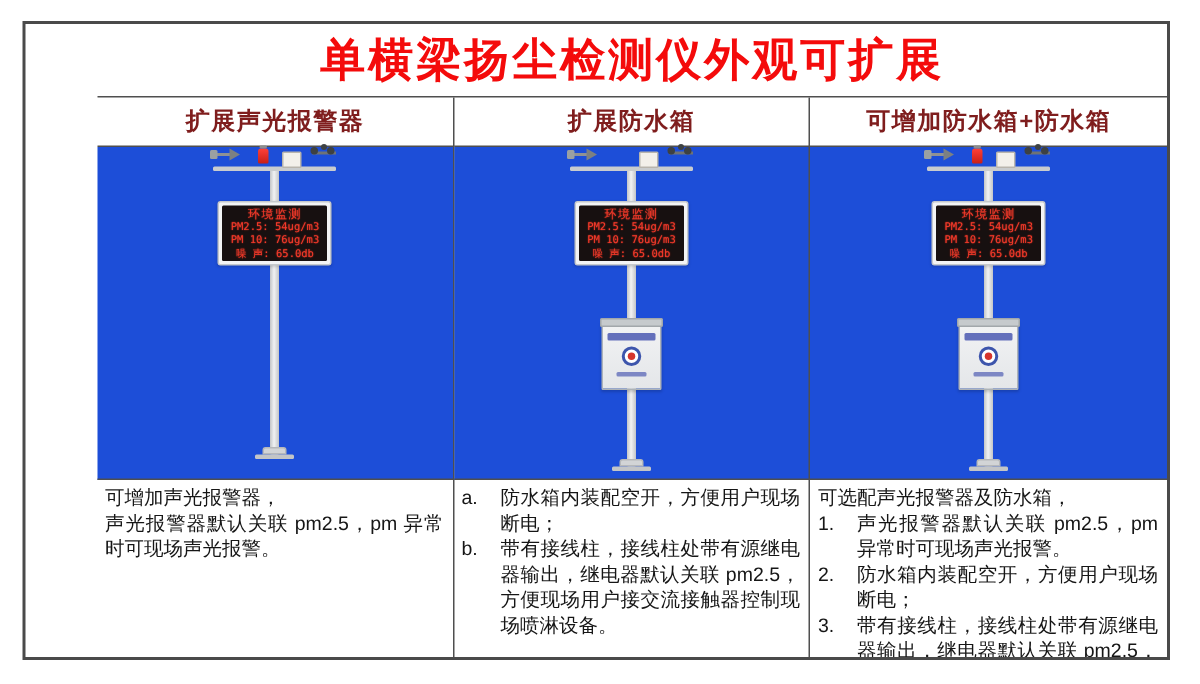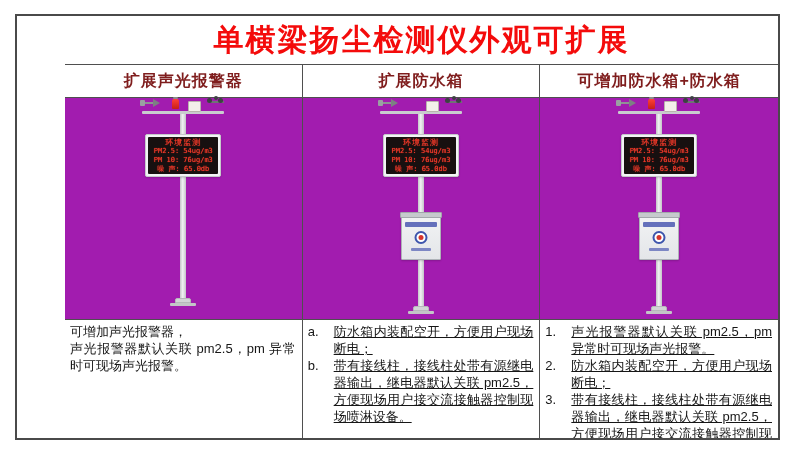--- a/index.html
+++ b/index.html
@@ -24,21 +24,21 @@
     color:#f40b0b;font-size:30px;font-weight:700;letter-spacing:2px;
   }
   .head-cell{
     border-bottom:1.5px solid #4f4f4f;
     display:flex;align-items:center;justify-content:center;
     color:#7f1d1d;font-size:16px;font-weight:600;letter-spacing:1px;
     box-sizing:border-box;
   }
   .img-cell{
     border-bottom:1.5px solid #4f4f4f;
-    position:relative;box-sizing:border-box;background:#a21caf;
+    position:relative;box-sizing:border-box;background:#1d4ed8;
   }
   .note-cell{
     box-sizing:border-box;padding:3px 6px 2px 5px;
     color:#161616;font-size:13px;line-height:17px;overflow:hidden;
   }
   .colsep{border-right:1.5px solid #4f4f4f;}
 
   
   .device{position:absolute;inset:0;}
   .pole{
@@ -89,21 +89,21 @@
   .wbox-text{position:absolute;top:33px;left:9px;right:9px;height:3px;background:#7d87c4;border-radius:1px;}
 
   .base{position:absolute;left:50%;transform:translateX(-50%);width:16px;height:5px;background:#d2d4d6;border:1px solid #b6b8ba;border-radius:2px 2px 0 0;box-sizing:border-box;}
   .base:after{content:"";position:absolute;left:-6px;top:4px;width:26px;height:3px;background:#c3c5c7;border-radius:1px;}
 
   
   .note-intro{white-space:nowrap;}
   .note-body{text-align:justify;}
   .note-item{display:flex;}
   .note-item .marker{flex:0 0 26px;}
-  .note-item .itext{flex:1;text-align:justify;text-decoration:underline;}
+  .note-item .itext{flex:1;text-align:justify;}
 </style>
 </head>
 <body>
 
 <div class="spec-table">
 
   <div class="title-cell">单横梁扬尘检测仪外观可扩展</div>
 
   <div class="head-cell colsep">扩展声光报警器</div>
   <div class="head-cell colsep">扩展防水箱</div>
@@ -193,20 +193,21 @@
       <span class="marker">a.</span>
       <span class="itext">防水箱内装配空开，方便用户现场断电；</span>
     </div>
     <div class="note-item">
       <span class="marker">b.</span>
       <span class="itext">带有接线柱，接线柱处带有源继电器输出，继电器默认关联 pm2.5，方便现场用户接交流接触器控制现场喷淋设备。</span>
     </div>
   </div>
 
   <div class="note-cell">
+    <div class="note-intro">可选配声光报警器及防水箱，</div>
     <div class="note-item">
       <span class="marker">1.</span>
       <span class="itext">声光报警器默认关联 pm2.5，pm 异常时可现场声光报警。</span>
     </div>
     <div class="note-item">
       <span class="marker">2.</span>
       <span class="itext">防水箱内装配空开，方便用户现场断电；</span>
     </div>
     <div class="note-item">
       <span class="marker">3.</span>

